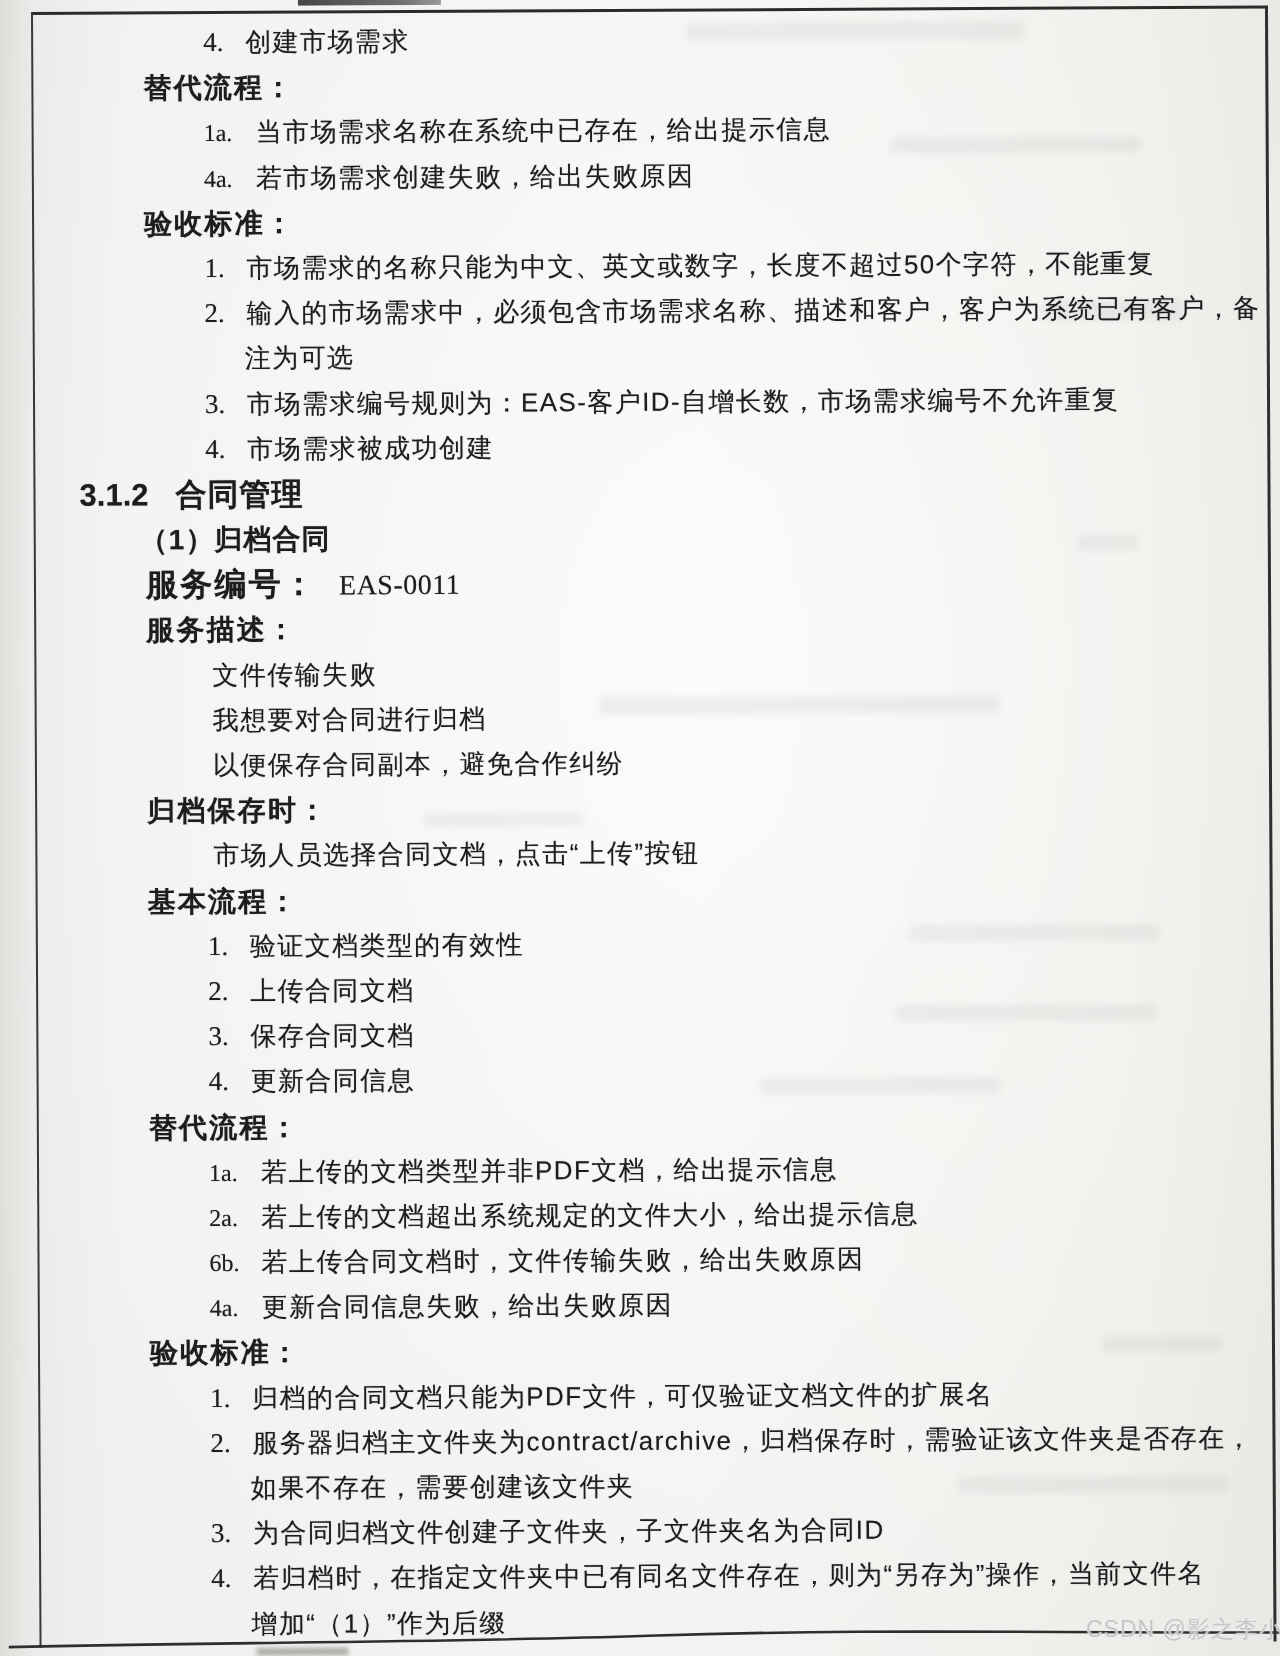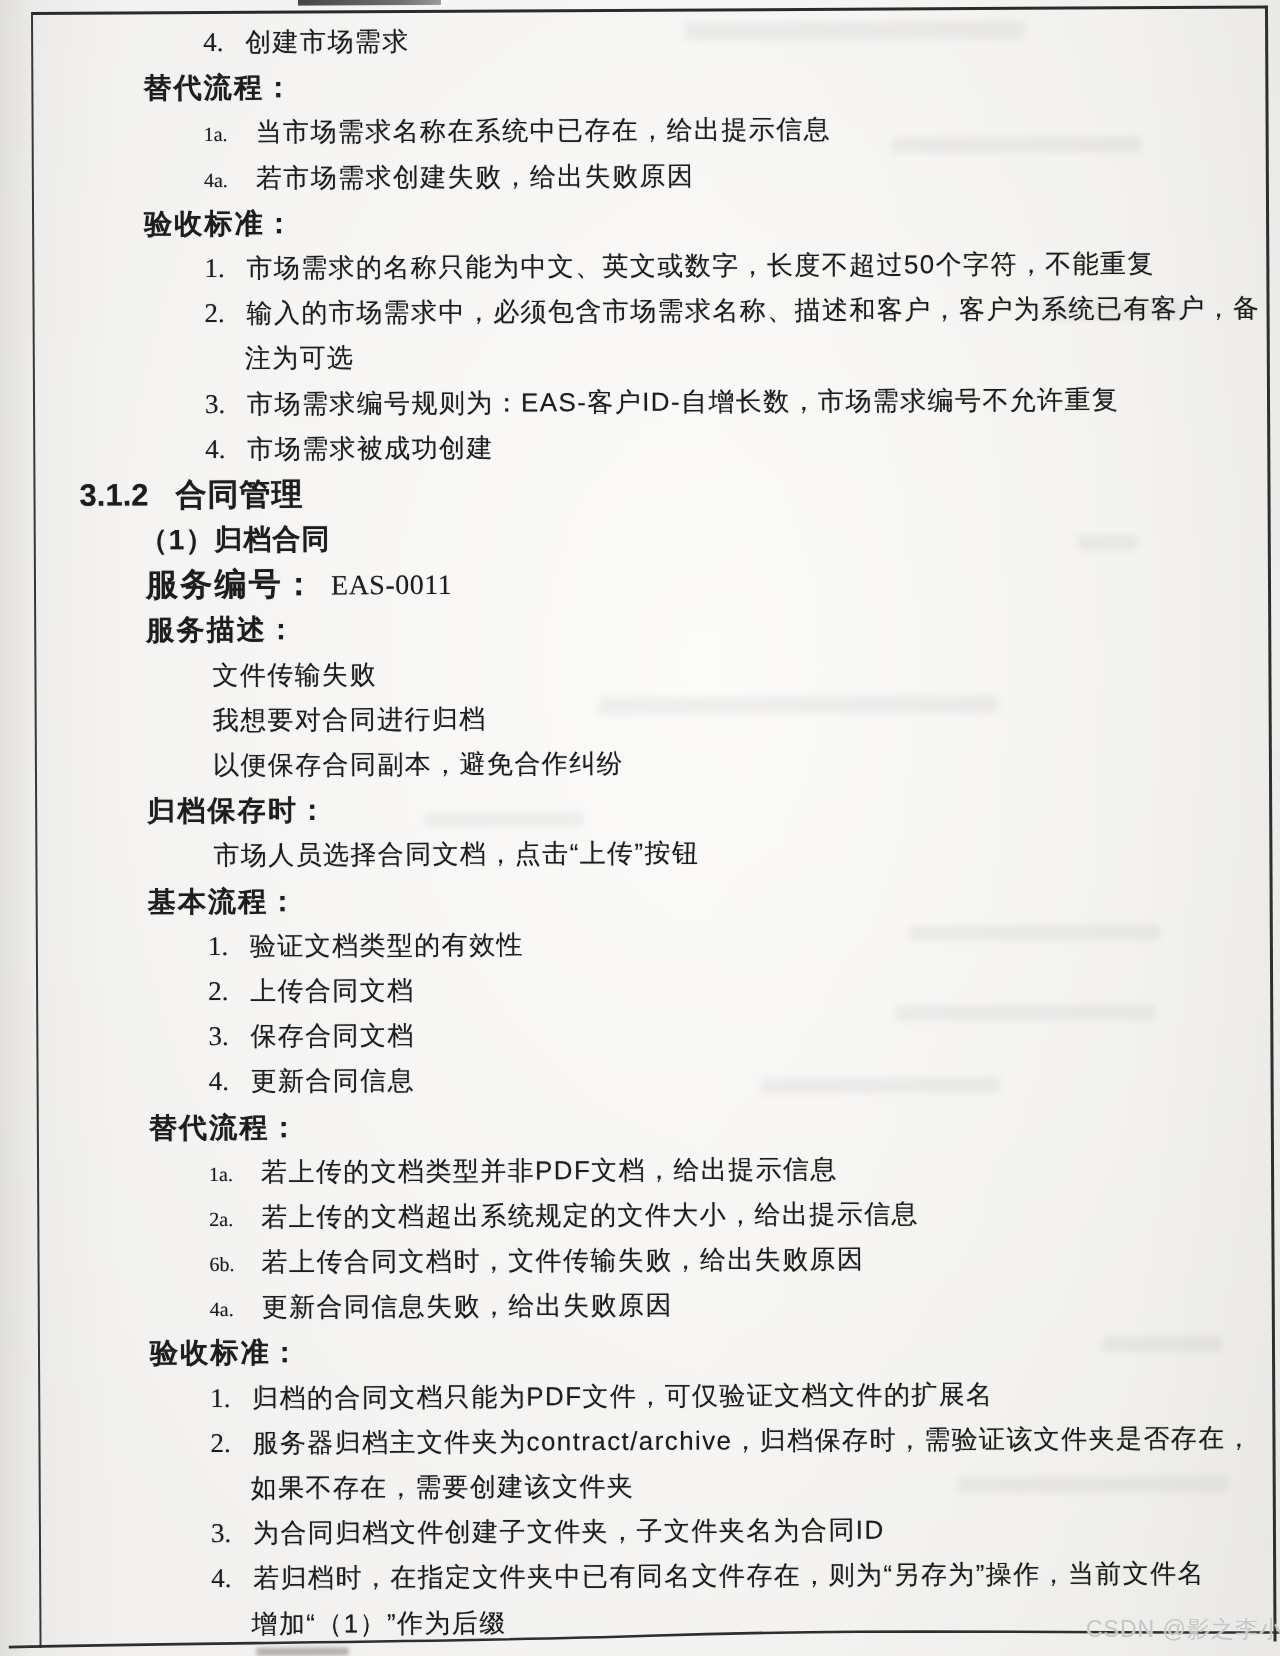--- a/index.html
+++ b/index.html
@@ -39,32 +39,32 @@
     text-shadow:0 0 1px rgba(25,25,25,.45);
   }
   .num{
     display:inline-block;
     font-family:"Liberation Serif","DejaVu Serif",serif;
     letter-spacing:0;
   }
   .l-numbered{padding-left:172px}
   .l-numbered .num{width:42px;font-size:27px}
   .l-lettered{padding-left:172px}
-  .l-lettered .num{width:52px;font-size:20px}
+  .l-lettered .num{width:52px;font-size:24px}
   .l-plain{padding-left:178px}
   .l-cont{padding-left:212px}
   .l-label{padding-left:112px;font-weight:700;font-size:28px;letter-spacing:2.2px}
   .l-sub{padding-left:106px;font-weight:700;font-size:28px;letter-spacing:1px}
   .l-section{padding-left:46px;font-weight:700;font-size:31px;letter-spacing:1px}
   .l-section .num{font-family:Liberation Sans, sans-serif;width:96px;font-weight:700}
   .l-labelvalue{padding-left:112px}
   .l-labelvalue .lab{font-weight:700;font-size:32px;letter-spacing:2.2px}
   .l-labelvalue .val{
     font-family:"Liberation Serif","DejaVu Serif",serif;
-    font-size:28px;letter-spacing:.5px;margin-left:14px;
+    font-size:28px;letter-spacing:.5px;margin-left:22px;
   }
   
   .bottom-edge{position:absolute;left:0;top:1628px;width:1280px;height:24px;}
   
   .top-bar{
     position:absolute;left:298px;top:0;width:143px;height:7px;
     background:linear-gradient(90deg,#454545,#6e6e6e 70%,#9a9a9a);
     filter:blur(.6px);
   }
   .bottom-smudge{

